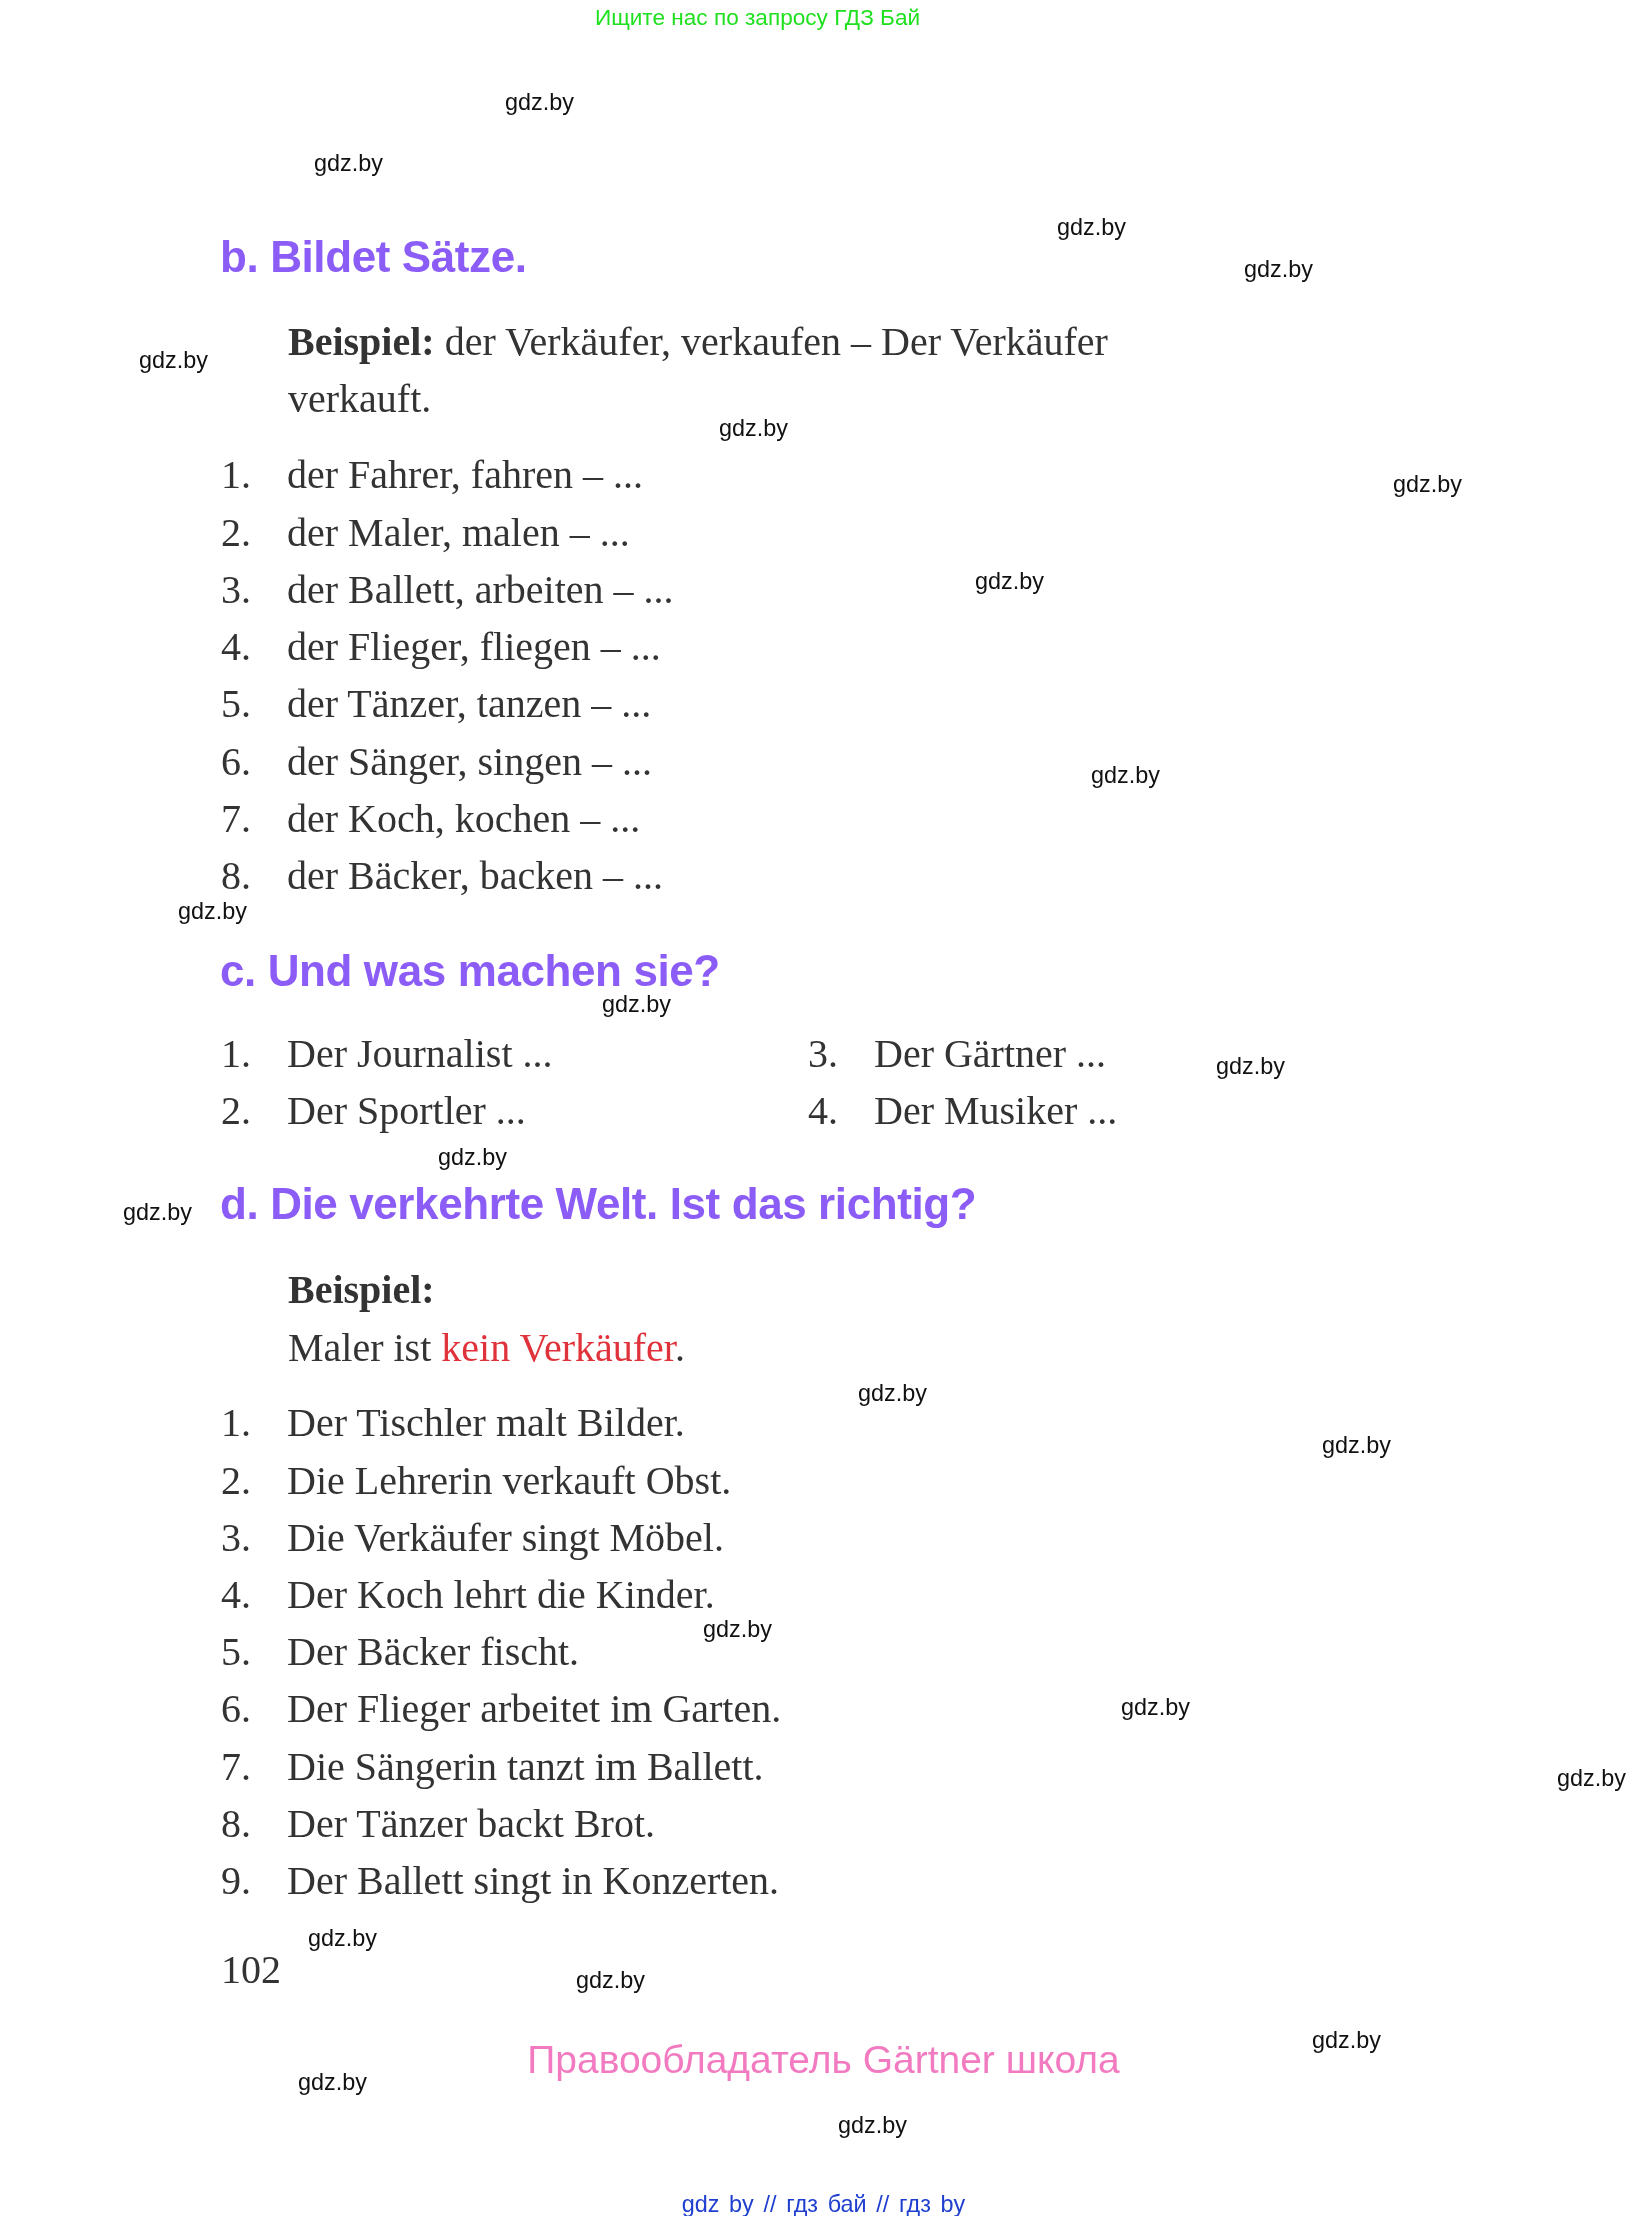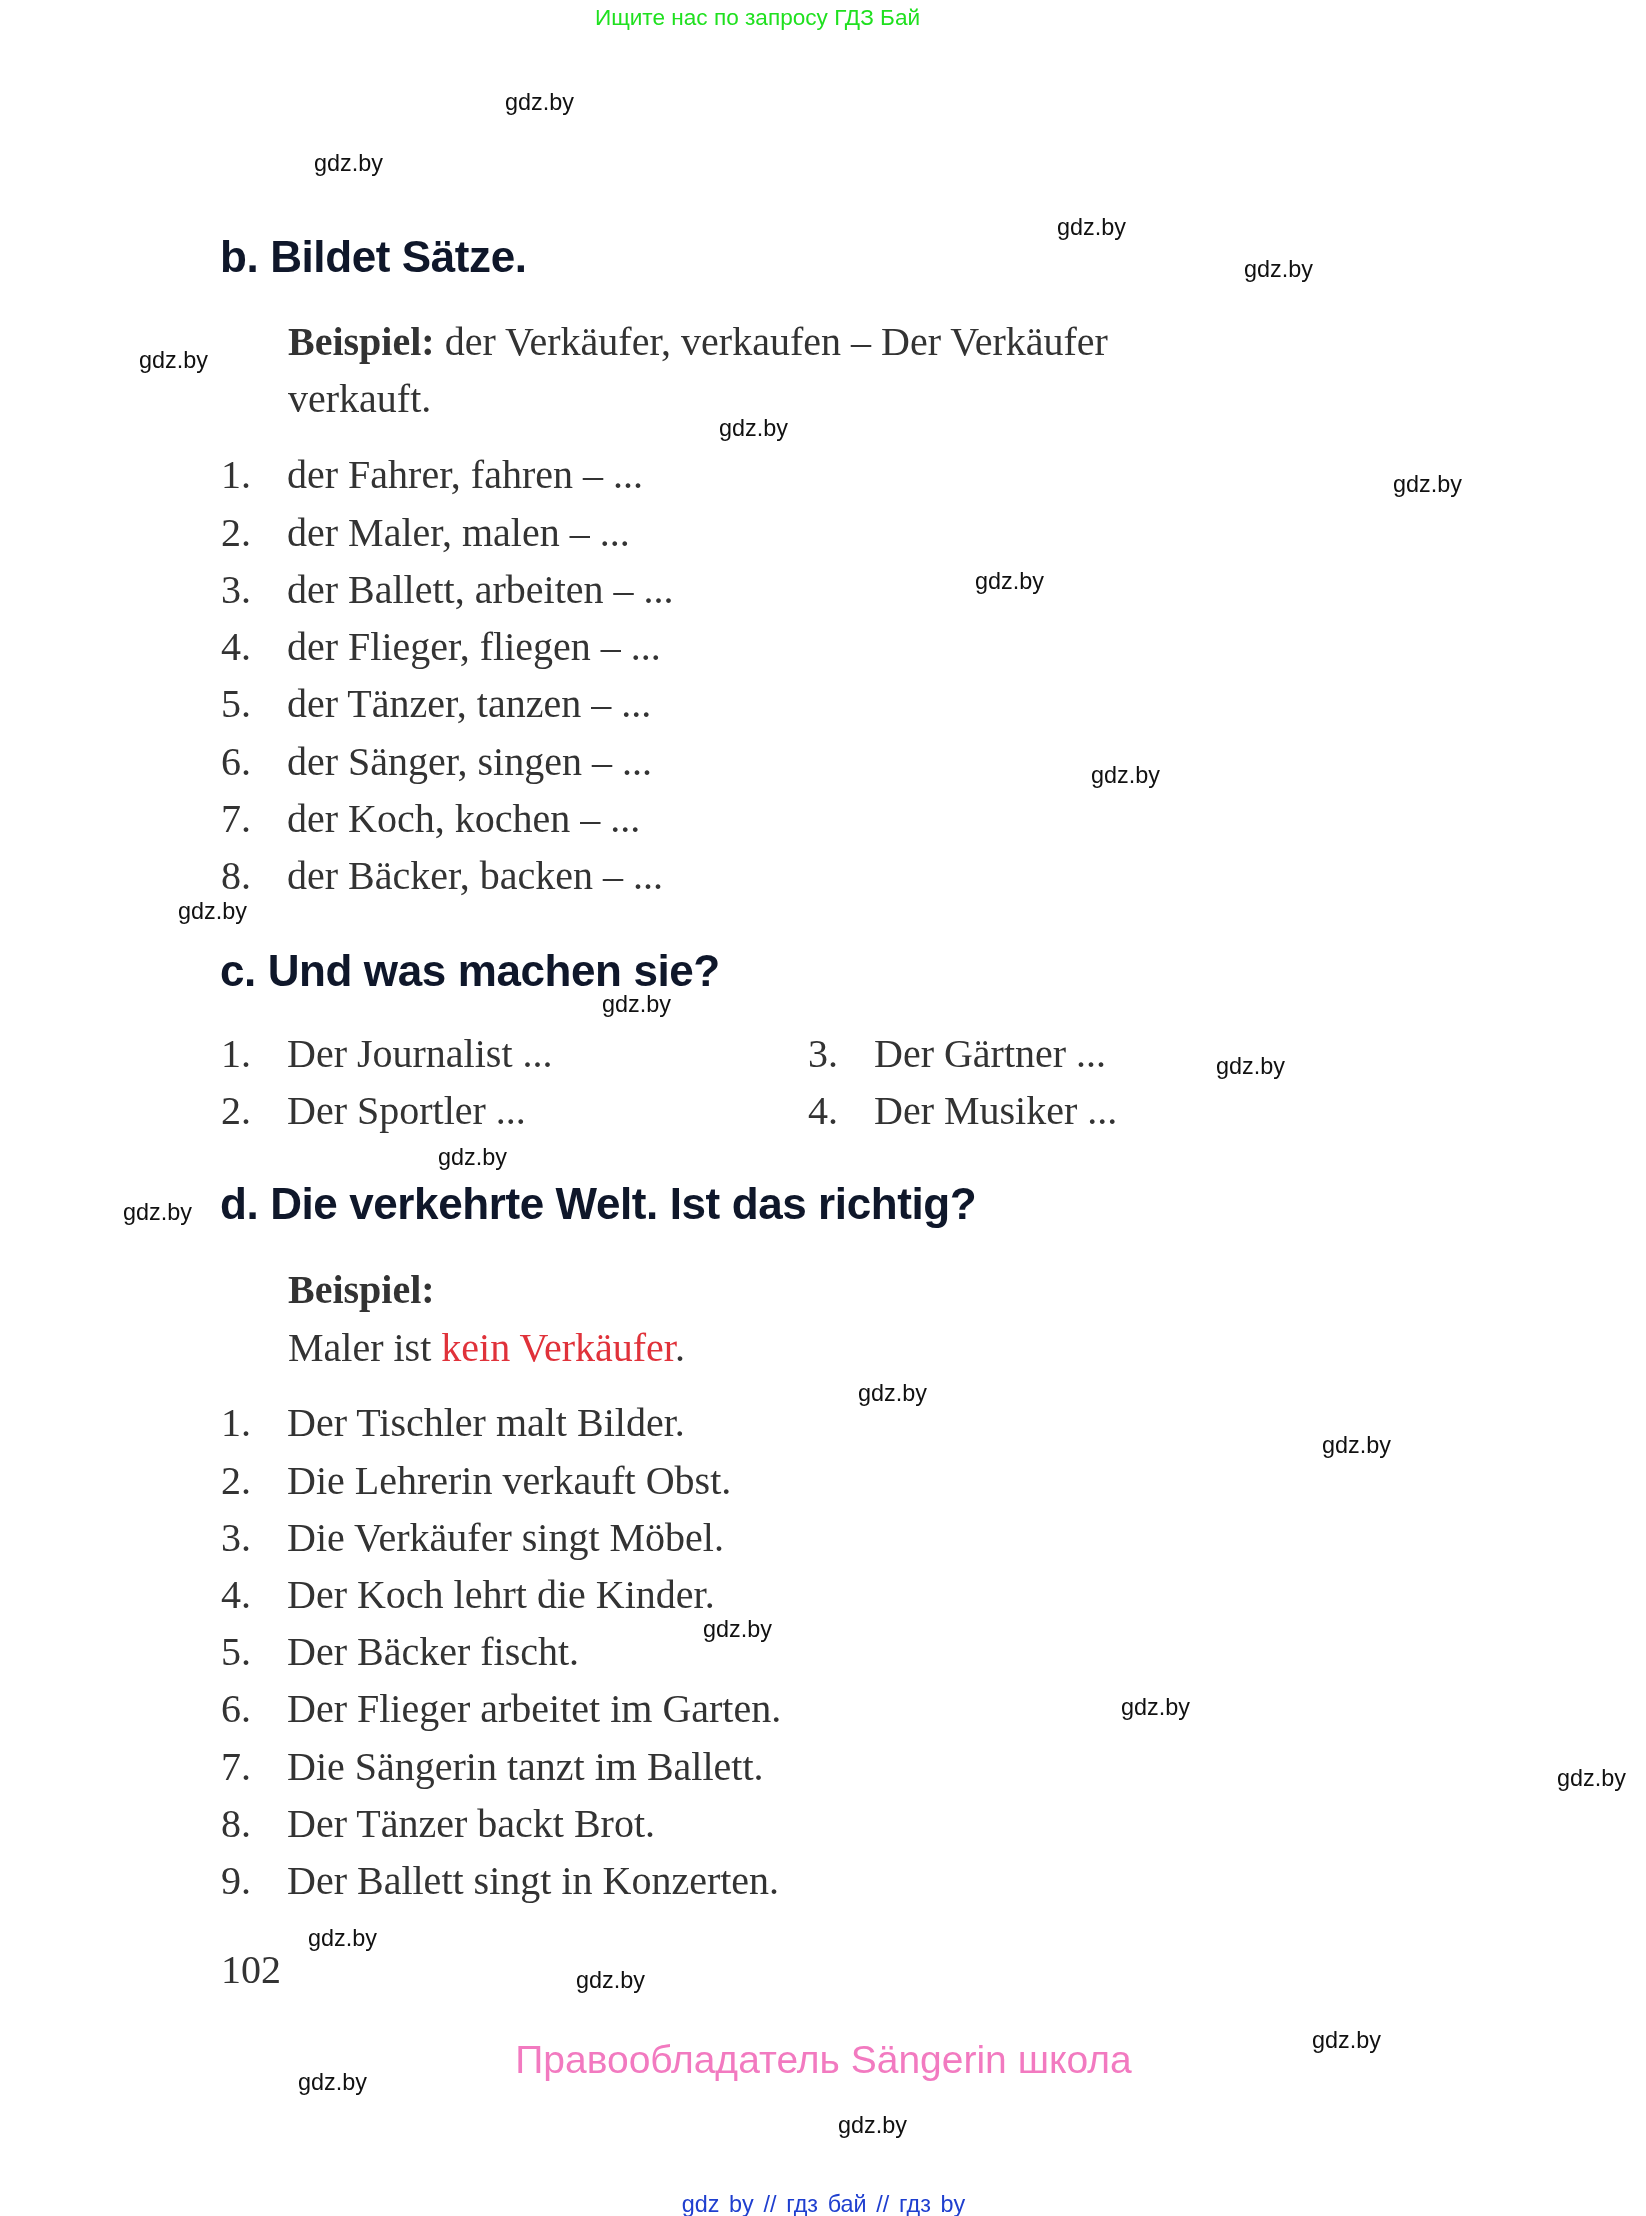--- a/index.html
+++ b/index.html
@@ -1,20 +1,20 @@
 <!DOCTYPE html>
 <html style="font-size:13px"><head>
 <meta charset="utf-8">
 <style>
   html, body { margin:0; padding:0; background:#ffffff; }
   body { width:1647px; height:2216px; position:relative; overflow:hidden; }
   .abs { position:absolute; white-space:nowrap; }
   .banner { left:0; width:1515px; top:1.6px; text-align:center; font-family:"Liberation Sans", sans-serif; font-size:22.6px; color:#1fe01f; line-height:32px; }
   .wm { font-family:"Liberation Sans", sans-serif; font-size:23.4px; color:#111111; line-height:27px; }
-  .heading { font-family:"Liberation Sans", sans-serif; font-weight:bold; font-size:44px; color:#0f172a; line-height:52px; letter-spacing:-0.4px; }
+  .heading { font-family:"Liberation Sans", sans-serif; font-weight:bold; font-size:44px; color:#8b5cf6; line-height:52px; letter-spacing:-0.4px; }
   .serif { font-family:"Liberation Serif", "DejaVu Serif", serif; font-size:40px; color:#333333; line-height:57px; }
   .serif b { font-weight:bold; }
   .num { display:inline-block; width:66px; }
   .red { color:#e0323a; }
   .justify { text-align:justify; text-align-last:left; }
   .pink { left:0; width:1647px; text-align:center; font-family:"Liberation Sans", sans-serif; font-size:39px; color:#f27ac0; line-height:45px; }
   .footer { left:0; width:1647px; text-align:center; font-family:"Liberation Sans", sans-serif; font-size:23.4px; color:#1f3fcf; line-height:27px; word-spacing:3.2px; }
 </style>
 </head>
 <body>
@@ -83,16 +83,16 @@
 <div class="abs serif" style="left:221px;top:1509px"><span class="num">3.</span><span>Die Verkäufer singt Möbel.</span></div>
 <div class="abs serif" style="left:221px;top:1566px"><span class="num">4.</span><span>Der Koch lehrt die Kinder.</span></div>
 <div class="abs serif" style="left:221px;top:1623px"><span class="num">5.</span><span>Der Bäcker fischt.</span></div>
 <div class="abs serif" style="left:221px;top:1680px"><span class="num">6.</span><span>Der Flieger arbeitet im Garten.</span></div>
 <div class="abs serif" style="left:221px;top:1738px"><span class="num">7.</span><span>Die Sängerin tanzt im Ballett.</span></div>
 <div class="abs serif" style="left:221px;top:1795px"><span class="num">8.</span><span>Der Tänzer backt Brot.</span></div>
 <div class="abs serif" style="left:221px;top:1852px"><span class="num">9.</span><span>Der Ballett singt in Konzerten.</span></div>
 
 <div class="abs serif" style="left:221px;top:1941px">102</div>
 
-<div class="abs pink" style="top:2037px">Правообладатель Sängerin школа</div>
+<div class="abs pink" style="top:2037px">Правообладатель Gärtner школа</div>
 
 <div class="abs footer" style="top:2191px">gdz by  //  гдз бай  //  гдз by</div>
 
 
 </body></html>

